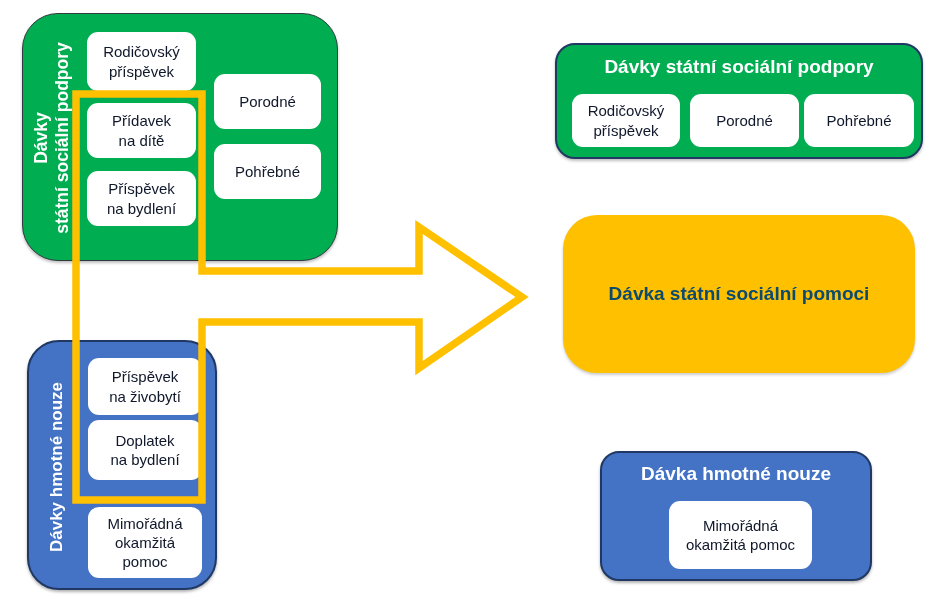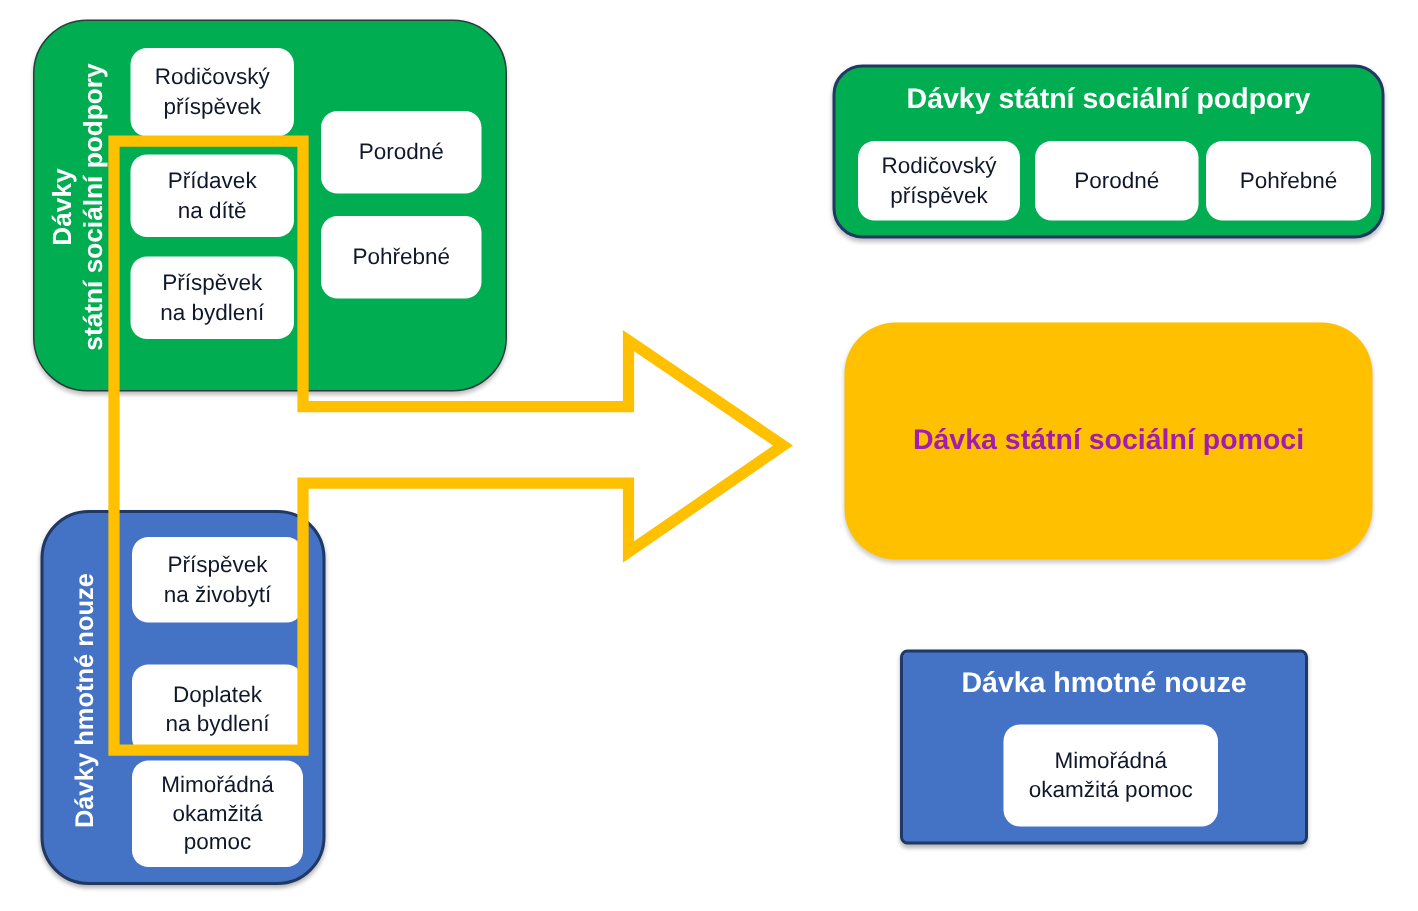--- a/index.html
+++ b/index.html
@@ -37,21 +37,21 @@
     z-index:1;
   }
   
   .p-merged{
     left:563px;top:215px;width:352px;height:158px;border-radius:34px;
     box-shadow:0 2px 3px rgba(0,0,0,.2);
     display:flex;align-items:center;justify-content:center;z-index:1;
   }
   
   .p-right-need{
-    left:600px;top:433px;width:272px;height:130px;border-radius:5px;
+    left:600px;top:451px;width:272px;height:130px;border-radius:19px;
     border:2.5px solid var(--navy);box-shadow:0 2px 3px rgba(0,0,0,.3);
     z-index:1;
   }
 
   .wbox{
     position:absolute;background:#fff;border-radius:11px;
     display:flex;align-items:center;justify-content:center;text-align:center;
     font-size:15px;line-height:1.28;color:#0f172a;white-space:pre-line;
     z-index:3;
   }
@@ -64,21 +64,21 @@
   .vlabel-support{left:-75px;top:102px;width:210px;height:44px;font-size:17.5px;line-height:1.22;}
   .vlabel-need{left:-72px;top:114px;width:200px;height:22px;font-size:17px;line-height:22px;}
 
   .htitle{
     position:absolute;left:0;right:0;text-align:center;color:#fff;font-weight:bold;
     font-size:19px;z-index:2;
   }
   .htitle-support{top:11px;}
   .htitle-need{top:10px;}
   .merged-title{
-    color:#a21caf;font-weight:bold;font-size:19px;text-align:center;
+    color:#0c4a6e;font-weight:bold;font-size:19px;text-align:center;
   }
 
   .arrow-svg{position:absolute;left:0;top:0;z-index:2;pointer-events:none;}
   .arrow-path{fill:none;stroke:var(--gold);stroke-width:7.5;stroke-linejoin:miter;}
 </style>
 </head>
 <body>
 
 <div class="canvas">
 
@@ -92,21 +92,21 @@
     <div class="wbox" style="left:64px;top:157px;width:109px;height:55px;">Příspěvek
 na bydlení</div>
     <div class="wbox" style="left:191px;top:60px;width:107px;height:55px;">Porodné</div>
     <div class="wbox" style="left:191px;top:130px;width:107px;height:55px;">Pohřebné</div>
   </div>
 
   <div class="panel panel-blue p-left-need">
     <div class="vlabel vlabel-need">Dávky hmotné nouze</div>
     <div class="wbox" style="left:59px;top:16px;width:114px;height:57px;">Příspěvek
 na živobytí</div>
-    <div class="wbox" style="left:59px;top:101px;width:114px;height:60px;">Doplatek
+    <div class="wbox" style="left:59px;top:78px;width:114px;height:60px;">Doplatek
 na bydlení</div>
     <div class="wbox" style="left:59px;top:165px;width:114px;height:71px;">Mimořádná
 okamžitá
 pomoc</div>
   </div>
 
   <svg class="arrow-svg" width="945" height="607" viewBox="0 0 945 607" aria-hidden="true">
     <path class="arrow-path" d="M 76,94 L 202,94 L 202,271 L 419,271 L 419,227 L 522,297 L 419,368 L 419,322 L 202,322 L 202,500 L 76,500 Z"></path>
   </svg>
 

